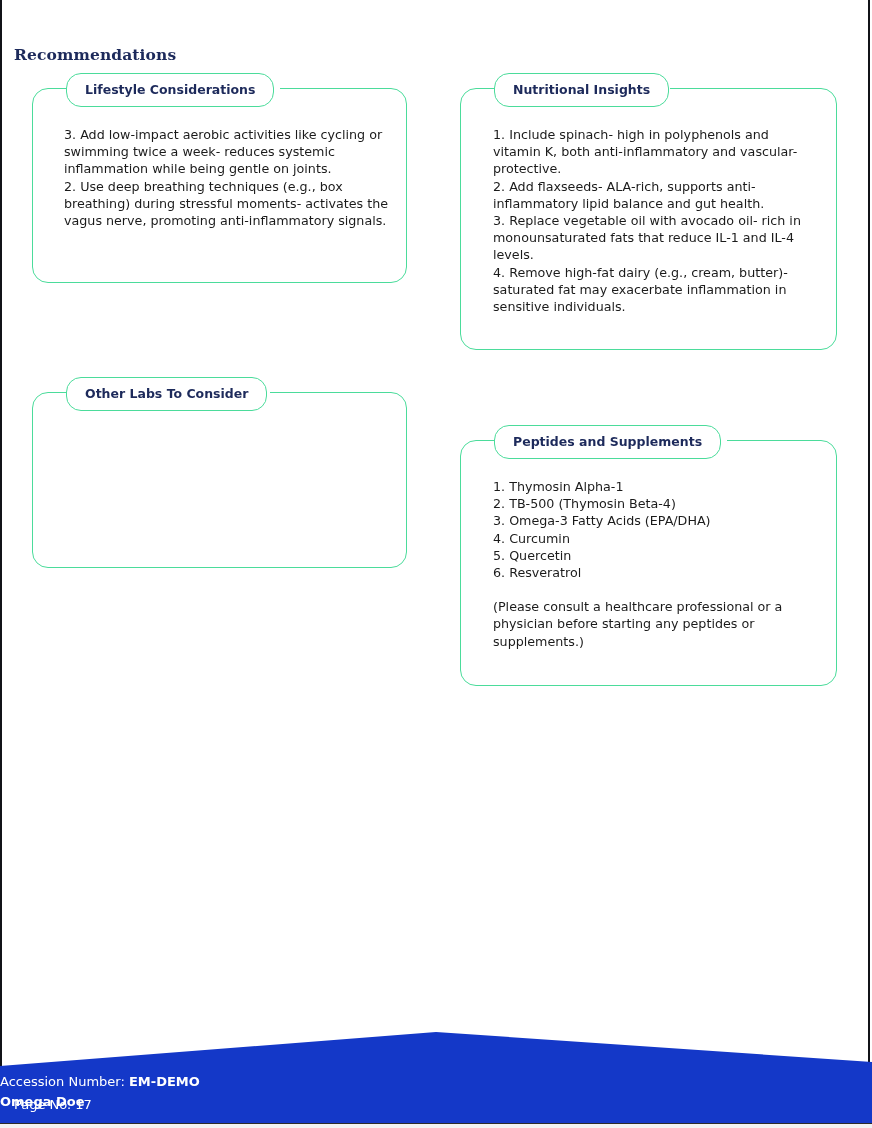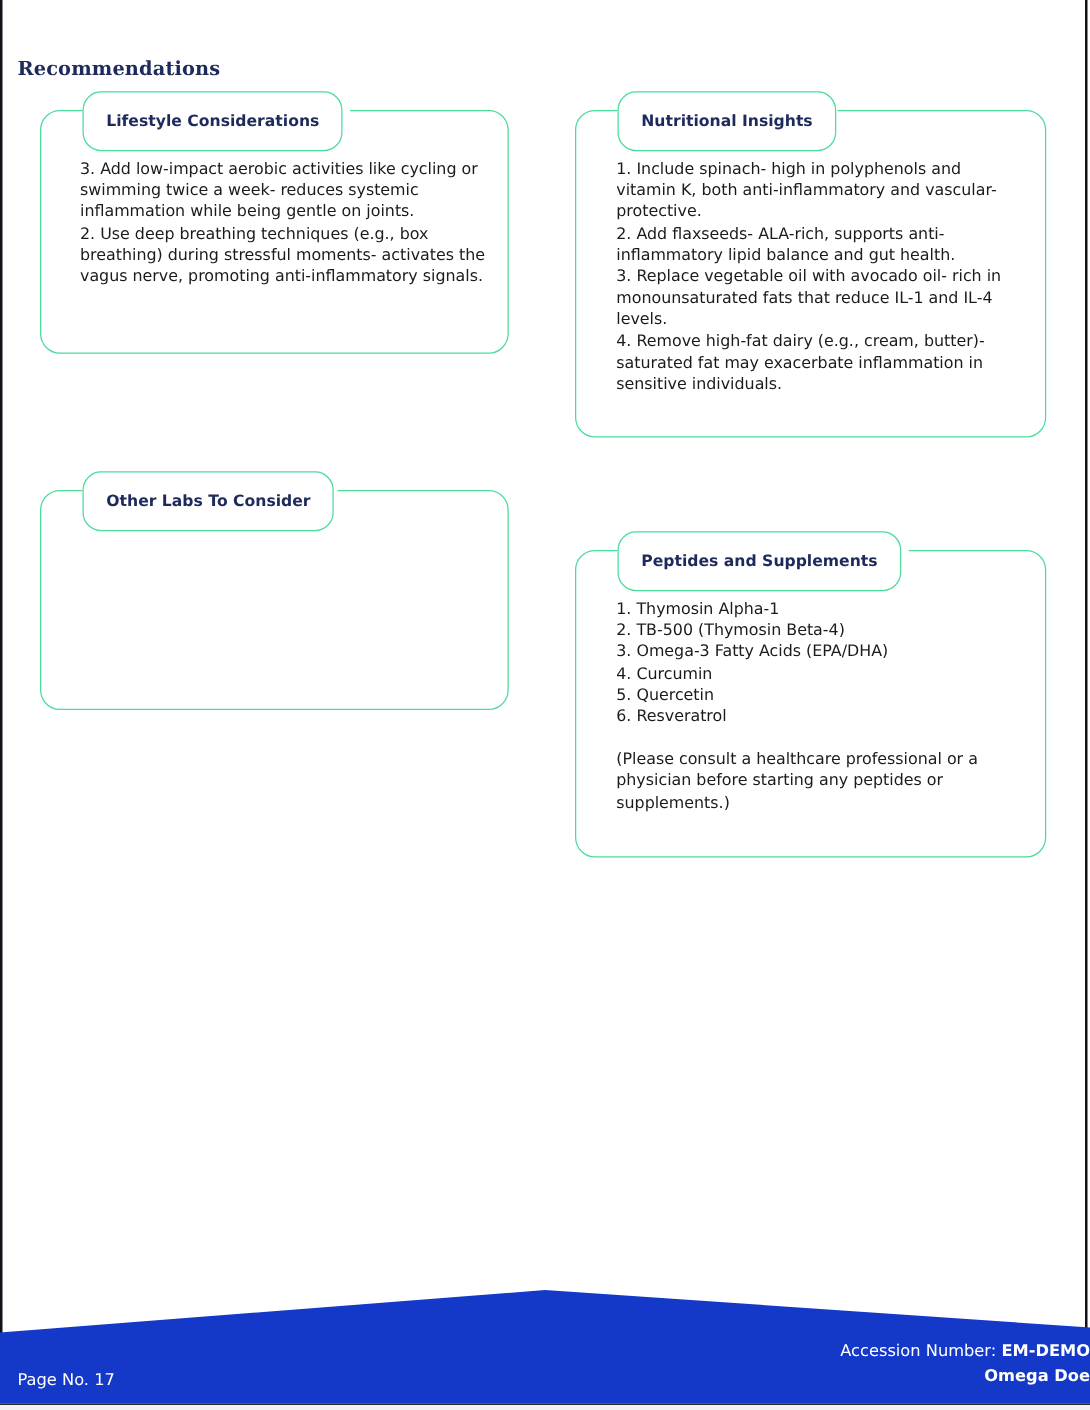--- a/index.html
+++ b/index.html
@@ -68,21 +68,21 @@
     position: absolute;
     top: 12px;
     height: 7px;
     background: #ffffff;
   }
   .card-title {
     position: absolute;
     top: 0;
     height: 30px;
     line-height: 29px;
-    padding: 8px 18px;
+    padding: 1px 18px;
     border: 1.6px solid #4bdc9b;
     border-radius: 15px;
     background: #ffffff;
     color: #1d2a5b;
     font-family: "DejaVu Sans", sans-serif;
     font-weight: bold;
     font-size: 12.5px;
     white-space: nowrap;
     z-index: 3;
   }
@@ -136,21 +136,21 @@
     top: 0;
     width: 100%;
     height: 104px;
     display: block;
   }
   .footer-center {
     position: absolute;
     left: 0;
     right: 0;
     bottom: 12px;
-    text-align: right;
+    text-align: left;
     color: #ffffff;
     font-family: "DejaVu Sans", sans-serif;
     font-size: 13px;
     line-height: 20px;
     z-index: 2;
   }
   .footer-accession-label { font-weight: normal; }
   .footer-accession-value { font-weight: bold; }
   .footer-patient { font-weight: bold; display: block; }
   .footer-page {

